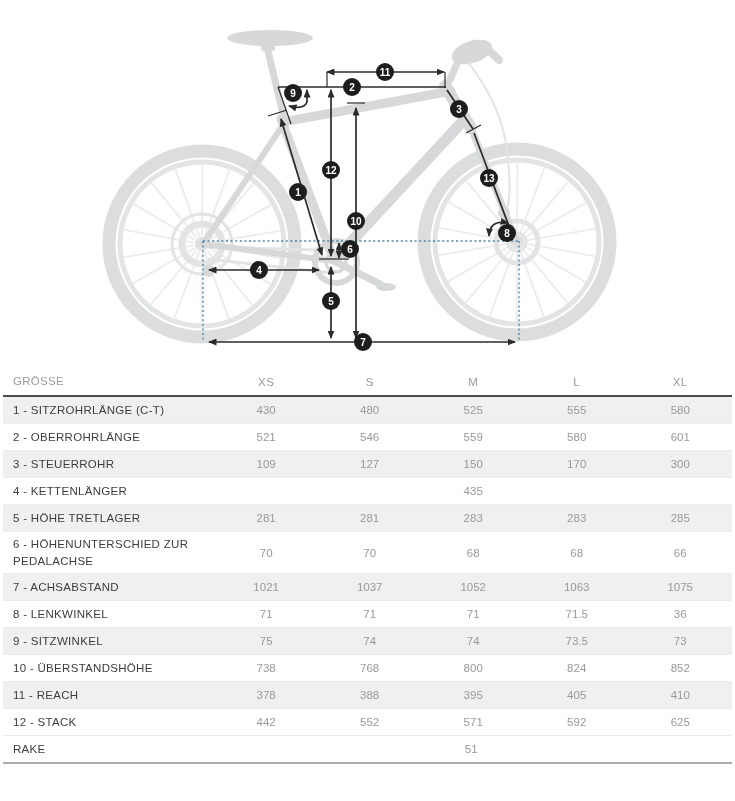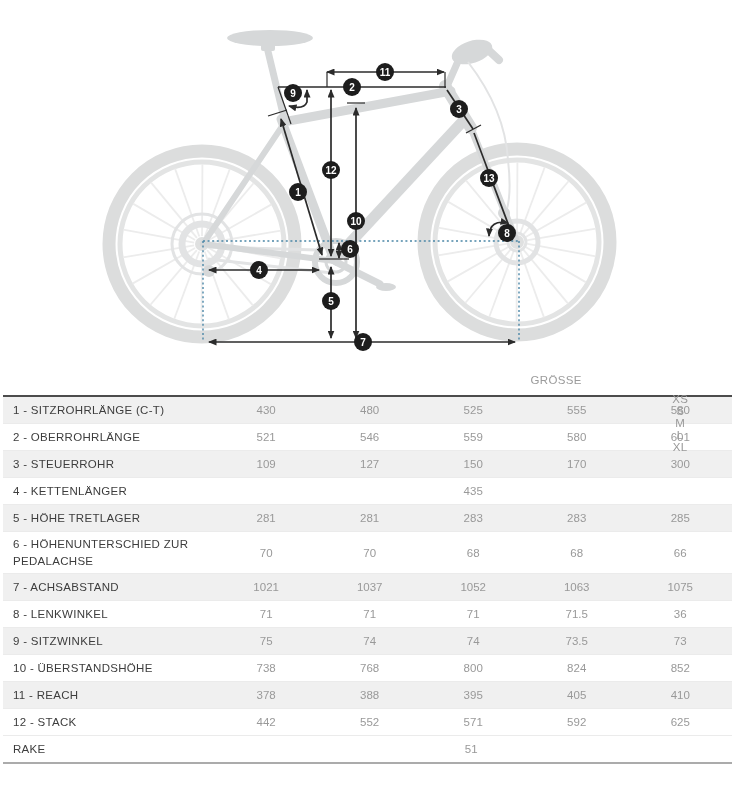--- a/index.html
+++ b/index.html
@@ -20,22 +20,22 @@
 
   .dim   { stroke:#2b2b2b; stroke-width:1.7; fill:none; }
   .dim-thin { stroke:#2b2b2b; stroke-width:1.2; fill:none; }
   .bluedash { stroke:#4b87a7; stroke-width:1.4; fill:none; stroke-dasharray:2 2.6; }
 
   .callout circle { fill:#1d1d1d; }
   .callout text { fill:#ffffff; font-size:10px; font-weight:bold; text-anchor:middle; font-family:"Liberation Sans", sans-serif; }
 
   
   .geo-table { margin:3px 3px 0 3px; border-bottom:2px solid #ababab; }
-  .g-head { display:flex; align-items:flex-end; height:27px; border-bottom:2px solid #4c4c4c;
-            font-size:11.5px; color:#9b9b9b; letter-spacing:0.4px;flex-direction:column; }
+  .g-head { display:flex; align-items:center; height:27px; border-bottom:2px solid #4c4c4c;
+            font-size:11.5px; color:#9b9b9b; letter-spacing:0.4px; }
   .g-row  { display:flex; align-items:center; min-height:26px; border-bottom:1px solid #ebebeb;
             font-size:11.5px; }
   .g-row:last-child { border-bottom:none;gap:15px; }
   .g-row.alt { background:#f0f0f0; }
   .g-label { width:29%; box-sizing:border-box; padding:4px 26px 4px 10px; color:#3d3d3d;
              letter-spacing:0.3px; line-height:1.45; }
   .g-val   { width:14.2%; text-align:center; color:#999999; }
   .g-head .g-label { color:#9b9b9b; padding-right:8px; }
 </style>
 </head>

